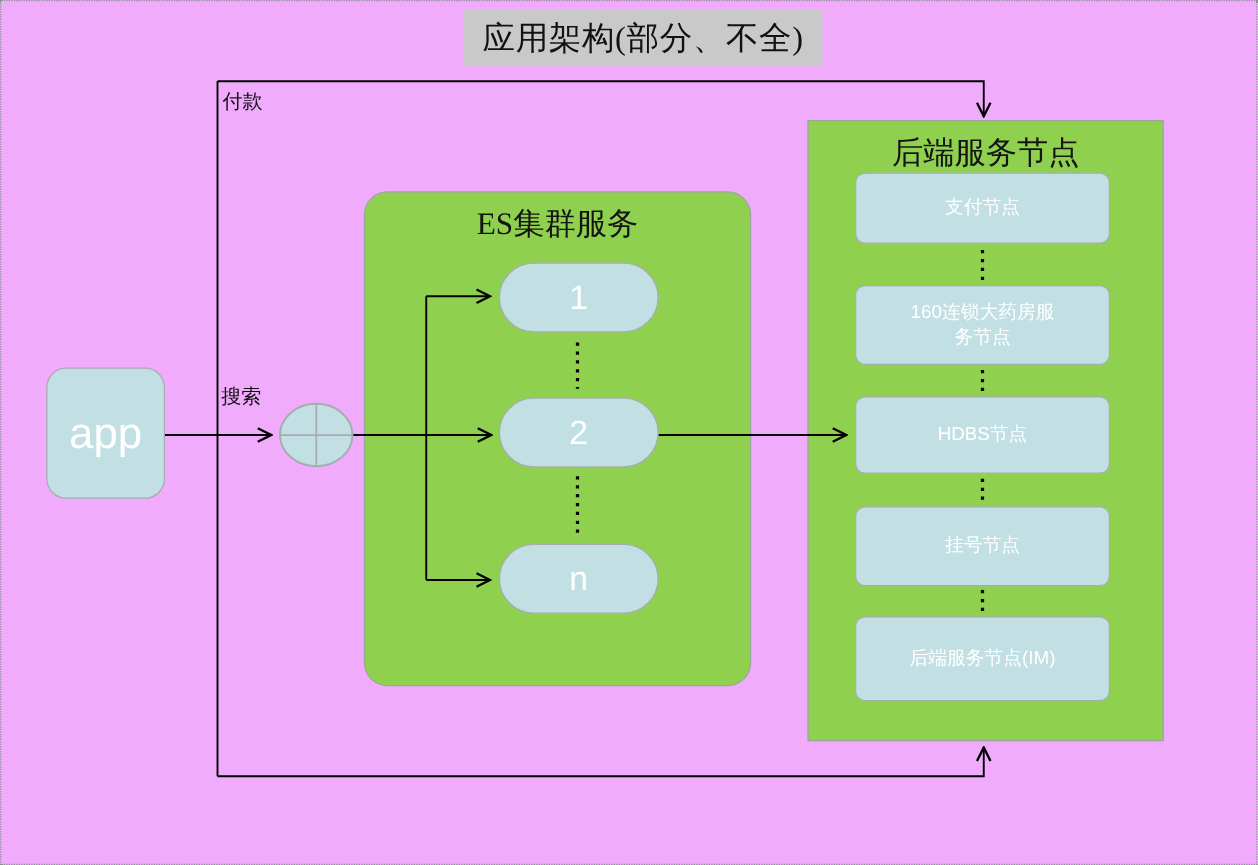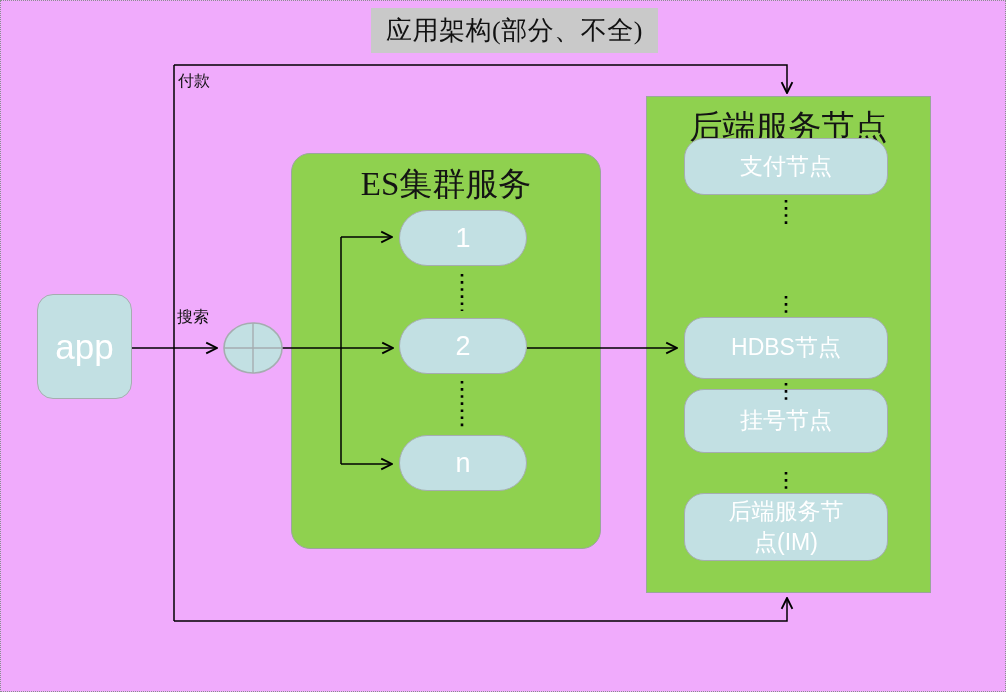--- a/index.html
+++ b/index.html
@@ -20,46 +20,46 @@
   }
 
   .panel{
     position:absolute; background:#8FD14F; border:1px solid #9aa79b;
     box-sizing:border-box;
   }
   .panel-es{left:290px; top:152px; width:310px; height:396px;border-radius:19px;}
   .panel-backend{left:645px; top:95px; width:285px; height:497px;}
   .panel-title{
     position:absolute; left:0; top:8px; width:100%;
-    text-align:center; color:#141414; font-size:33px;
+    text-align:center; color:#141414; font-size:25px;
   }
 
   .node{
     position:absolute; background:#C2E0E3; border:1.5px solid #A5ADB0;
     box-sizing:border-box; color:#fff;
     display:flex; align-items:center; justify-content:center;
     text-align:center;
   }
   .app-node{
     left:36px; top:293px; width:95px; height:105px;
     border-radius:16px; font-size:35px;
   }
   .stadium{left:398px; width:128px; height:56px; border-radius:28px; font-size:27px;}
   .es-n1{top:209px;}
   .es-n2{top:317px;}
   .es-nn{top:434px;}
 
   .rrect{
-    left:683px; width:204px; border-radius:20px;
-    font-size:23px; line-height:1.35; padding:0 41px;
+    left:683px; width:204px; border-radius:8px;
+    font-size:15px; line-height:1.35; padding:0 41px;
   }
   .be-n1{top:137px; height:57px;}
   .be-n2{top:227px; height:64px;}
   .be-n3{top:316px; height:62px;}
-  .be-n4{top:388px; height:64px;}
+  .be-n4{top:404px; height:64px;}
   .be-n5{top:492px; height:68px;}
 
   .edge-label{
     position:absolute; color:#111; font-size:16px; white-space:nowrap;
   }
   .lbl-payment{left:177px; top:70px;}
   .lbl-search{left:176px; top:306px;}
   .lbl-register{left:176px; top:582px;}
 
   .overlay{
@@ -91,20 +91,23 @@
   </div>
   <div class="node stadium es-n2">
     <span>2</span>
   </div>
   <div class="node stadium es-nn">
     <span>n</span>
   </div>
 
   <div class="node rrect be-n1">
     <span>支付节点</span>
+  </div>
+  <div class="node rrect be-n2">
+    <span>160连锁大药房服务节点</span>
   </div>
   <div class="node rrect be-n3">
     <span>HDBS节点</span>
   </div>
   <div class="node rrect be-n4">
     <span>挂号节点</span>
   </div>
   <div class="node rrect be-n5">
     <span>后端服务节点(IM)</span>
   </div>

